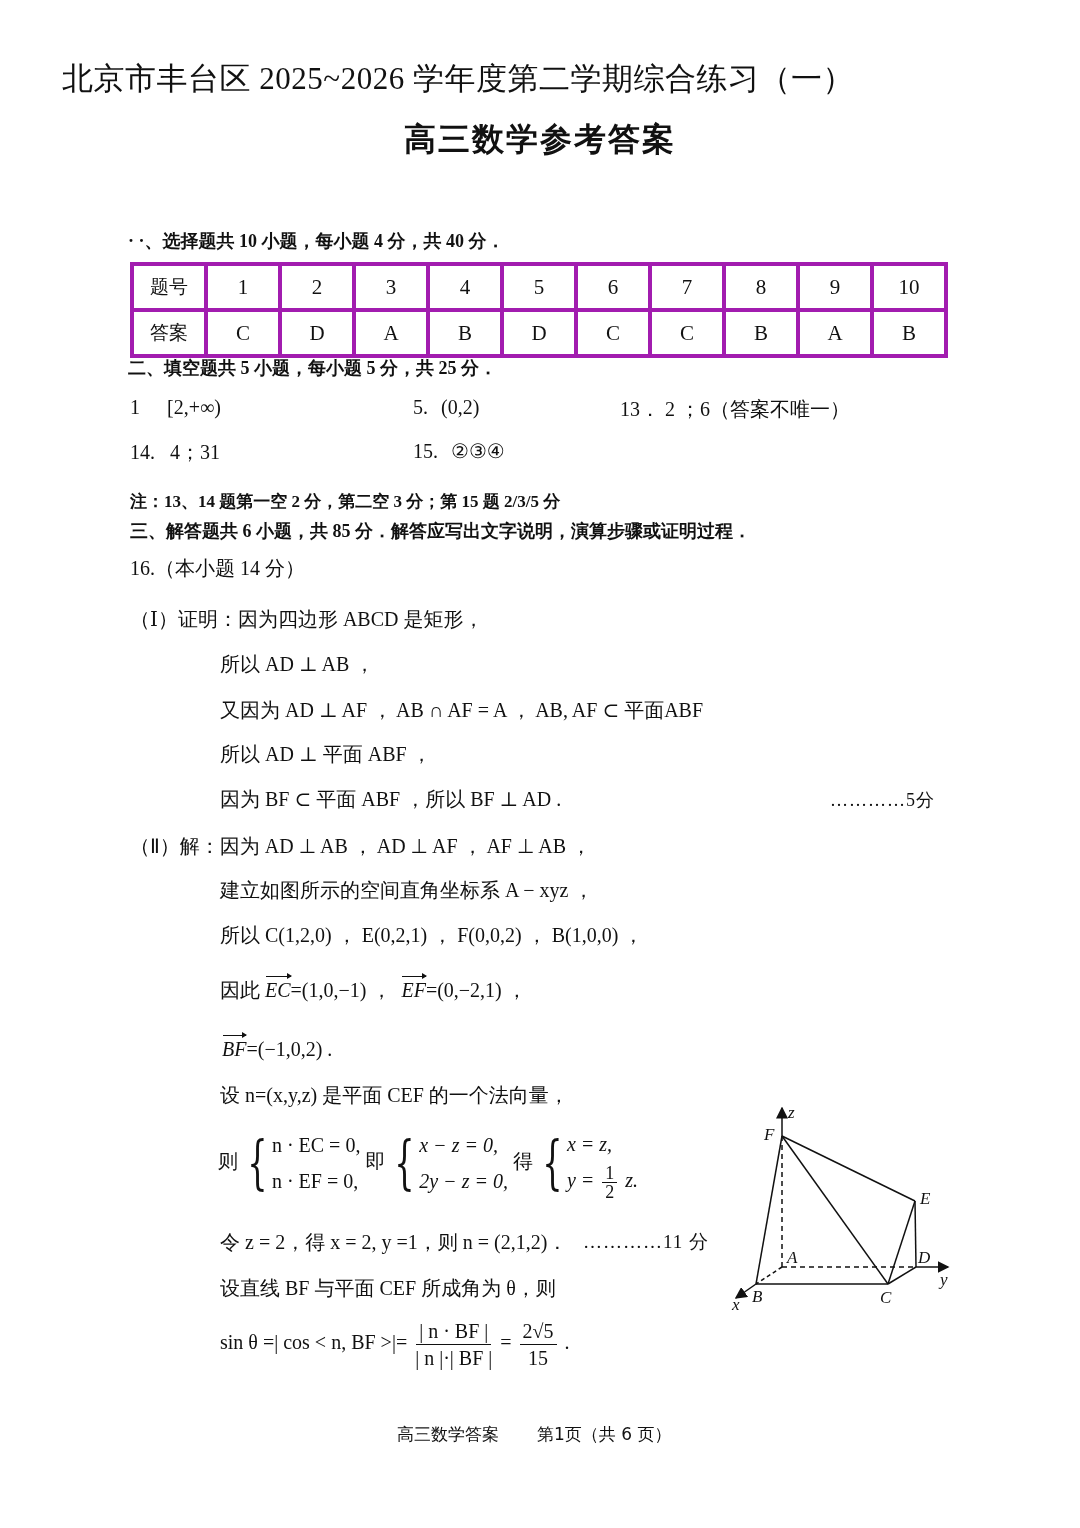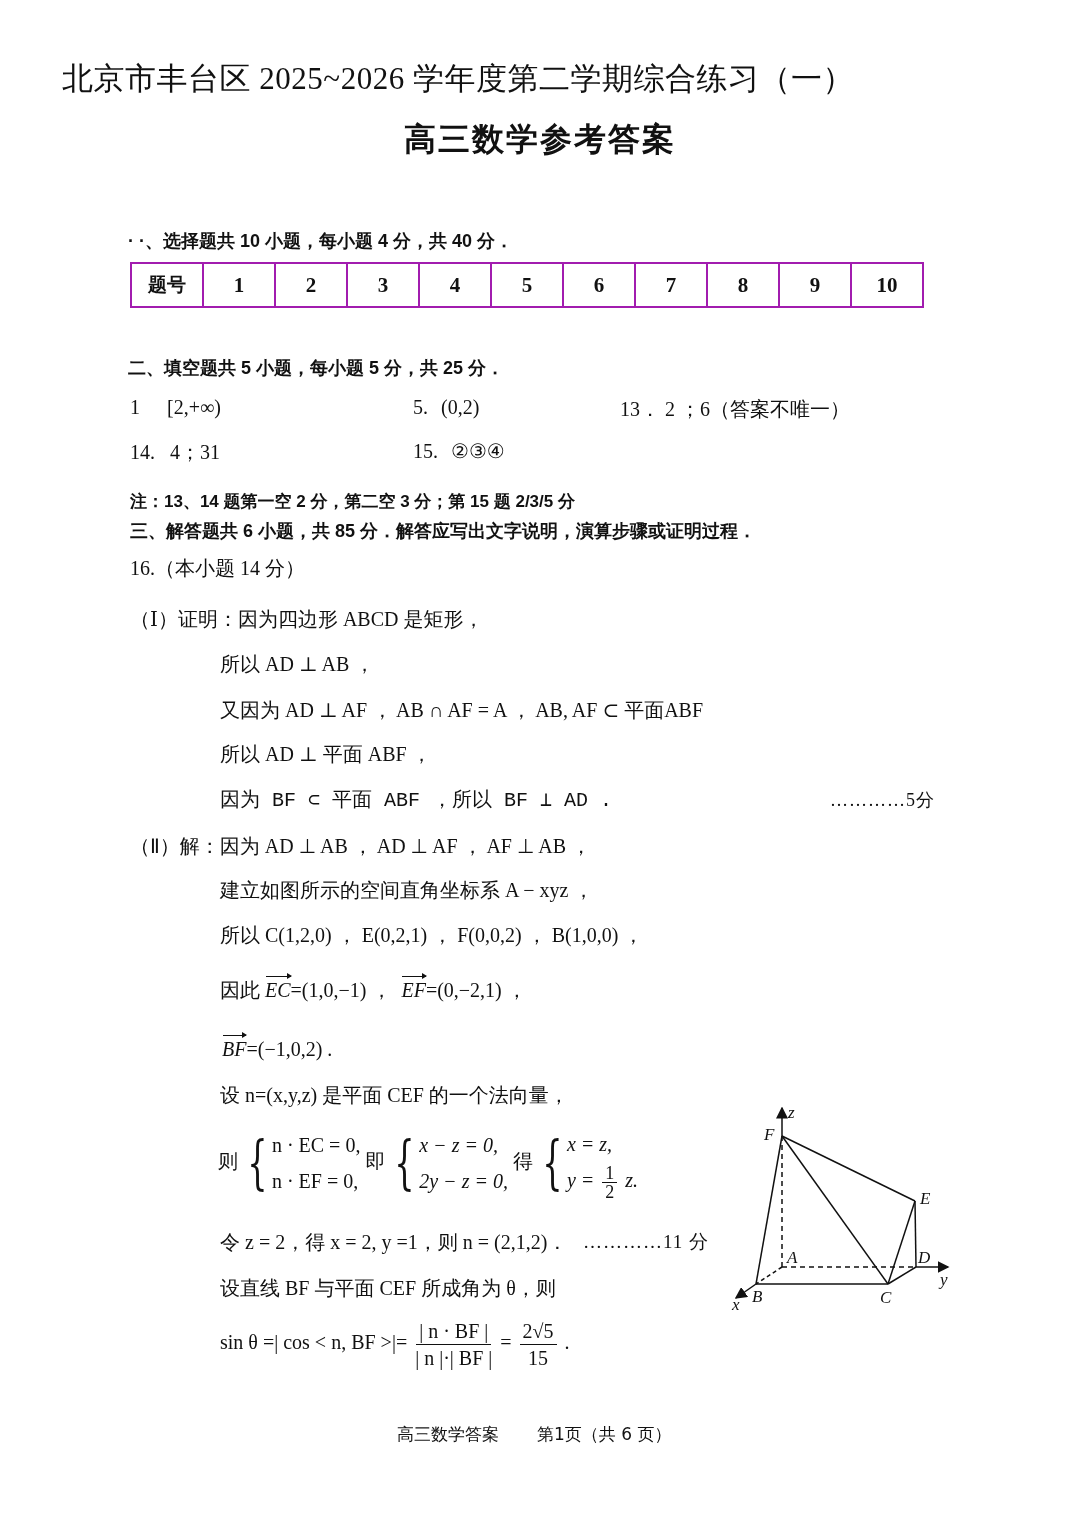--- a/index.html
+++ b/index.html
@@ -4,29 +4,29 @@
 <style>
   html, body { margin: 0; padding: 0; background: #ffffff; }
   body {
     width: 1080px; height: 1528px; position: relative; overflow: hidden;
     color: #111111;
     font-family: "Liberation Serif", "DejaVu Serif", serif;
   }
   .abs { position: absolute; white-space: nowrap; }
   .title1 { left: 0; width: 916px; top: 58px; text-align: center; font-size: 31px; letter-spacing: 0.5px; }
   .title2 { left: 0; width: 1080px; top: 118px; text-align: center; font-size: 32px; font-weight: bold; font-family: "DejaVu Sans", sans-serif; letter-spacing: 2px; }
-  .sec { font-family: Liberation Sans, sans-serif; font-weight: bold; font-size: 18px; }
+  .sec { font-family: Liberation Serif, serif; font-weight: bold; font-size: 18px; }
   .txt { font-size: 20px; }
   .sans { font-family: "DejaVu Sans", "Liberation Sans", sans-serif; }
   i, .it { font-style: italic; }
   .vec { display: inline-block; position: relative; font-style: italic; }
   .vec::before { content: ""; position: absolute; left: 1px; right: 0; top: -3px; border-top: 1.3px solid #111; }
   .vec::after { content: ""; position: absolute; right: -1px; top: -6px; border-left: 5px solid #111; border-top: 3px solid transparent; border-bottom: 3px solid transparent; }
   table.ans { position: absolute; left: 130px; top: 262px; border-collapse: collapse; }
-  table.ans td { border: 2px solid #a21caf; width: 70px; height: 42px; text-align: center; font-size: 21px; padding: 0; font-weight: bold; }
+  table.ans td { border: 4px solid #a21caf; width: 70px; height: 42px; text-align: center; font-size: 21px; padding: 0; }
   table.ans td.hd { width: 70px; font-family: "DejaVu Sans", sans-serif; font-size: 19px; }
   .sys { display: inline-flex; align-items: center; vertical-align: middle; }
   .brace { font-size: 58px; line-height: 1; transform: scaleX(0.55); margin: 0 -4px; font-family: "DejaVu Serif", serif; font-weight: 200; }
   .sys .rows { display: flex; flex-direction: column; line-height: 36px; }
   .frac { display: inline-flex; flex-direction: column; align-items: center; vertical-align: middle; line-height: 26px; margin: 0 3px; }
   .frac .num { border-bottom: 1.5px solid #111; padding: 0 3px; }
   .dots { letter-spacing: 1px; }
 </style>
 </head>
 <body>
@@ -43,20 +43,33 @@
     <td>2</td>
     <td>3</td>
     <td>4</td>
     <td>5</td>
     <td>6</td>
     <td>7</td>
     <td>8</td>
     <td>9</td>
     <td>10</td>
   </tr>
+  <tr>
+    <td class="hd">答案</td>
+    <td>C</td>
+    <td>D</td>
+    <td>A</td>
+    <td>B</td>
+    <td>D</td>
+    <td>C</td>
+    <td>C</td>
+    <td>B</td>
+    <td>A</td>
+    <td>B</td>
+  </tr>
 </tbody>
   </table>
 
 <div class="abs sec" style="left:128px; top:356px;">二、填空题共 5 小题，每小题 5 分，共 25 分．</div>
 
 <div class="abs txt" style="left:130px; top:396px;">
   <span>1</span>
   <span style="margin-left:22px">[2,+∞)</span>
 </div>
 <div class="abs txt" style="left:413px; top:396px;">
@@ -80,21 +93,21 @@
 
 <div class="abs sec" style="left:130px; top:519px;">三、解答题共 6 小题，共 85 分．解答应写出文字说明，演算步骤或证明过程．</div>
 <div class="abs txt" style="left:130px; top:555px;">16.（本小题 14 分）</div>
 
 <div class="abs txt" style="left:130px; top:606px;">
   <span>（Ⅰ）证明：</span><span>因为四边形 ABCD 是矩形，</span>
 </div>
 <div class="abs txt" style="left:220px; top:651px;">所以 AD ⊥ AB ，</div>
 <div class="abs txt" style="left:220px; top:697px;">又因为 AD ⊥ AF ， AB ∩ AF = A ， AB, AF ⊂ 平面ABF</div>
 <div class="abs txt" style="left:220px; top:741px;">所以 AD ⊥ 平面 ABF ，</div>
-<div class="abs txt" style="left:220px; top:786px;font-family:Liberation Mono, monospace;">因为 BF ⊂ 平面 ABF ，所以 BF ⊥ AD .</div>
+<div class="abs txt" style="left:220px; top:786px;">因为 BF ⊂ 平面 ABF ，所以 BF ⊥ AD .</div>
 <div class="abs txt dots" style="left:830px; top:788px; font-size:18px;">…………5分</div>
 
 <div class="abs txt" style="left:130px; top:833px;font-family:Liberation Serif, serif;">
   <span>（Ⅱ）解：</span><span>因为 AD ⊥ AB ， AD ⊥ AF ， AF ⊥ AB ，</span>
 </div>
 <div class="abs txt" style="left:220px; top:877px;">建立如图所示的空间直角坐标系 A − xyz ，</div>
 <div class="abs txt" style="left:220px; top:922px;">所以 C(1,2,0) ， E(0,2,1) ， F(0,0,2) ， B(1,0,0) ，</div>
 
 <div class="abs txt" style="left:220px; top:977px;">
   <span>因此</span>

